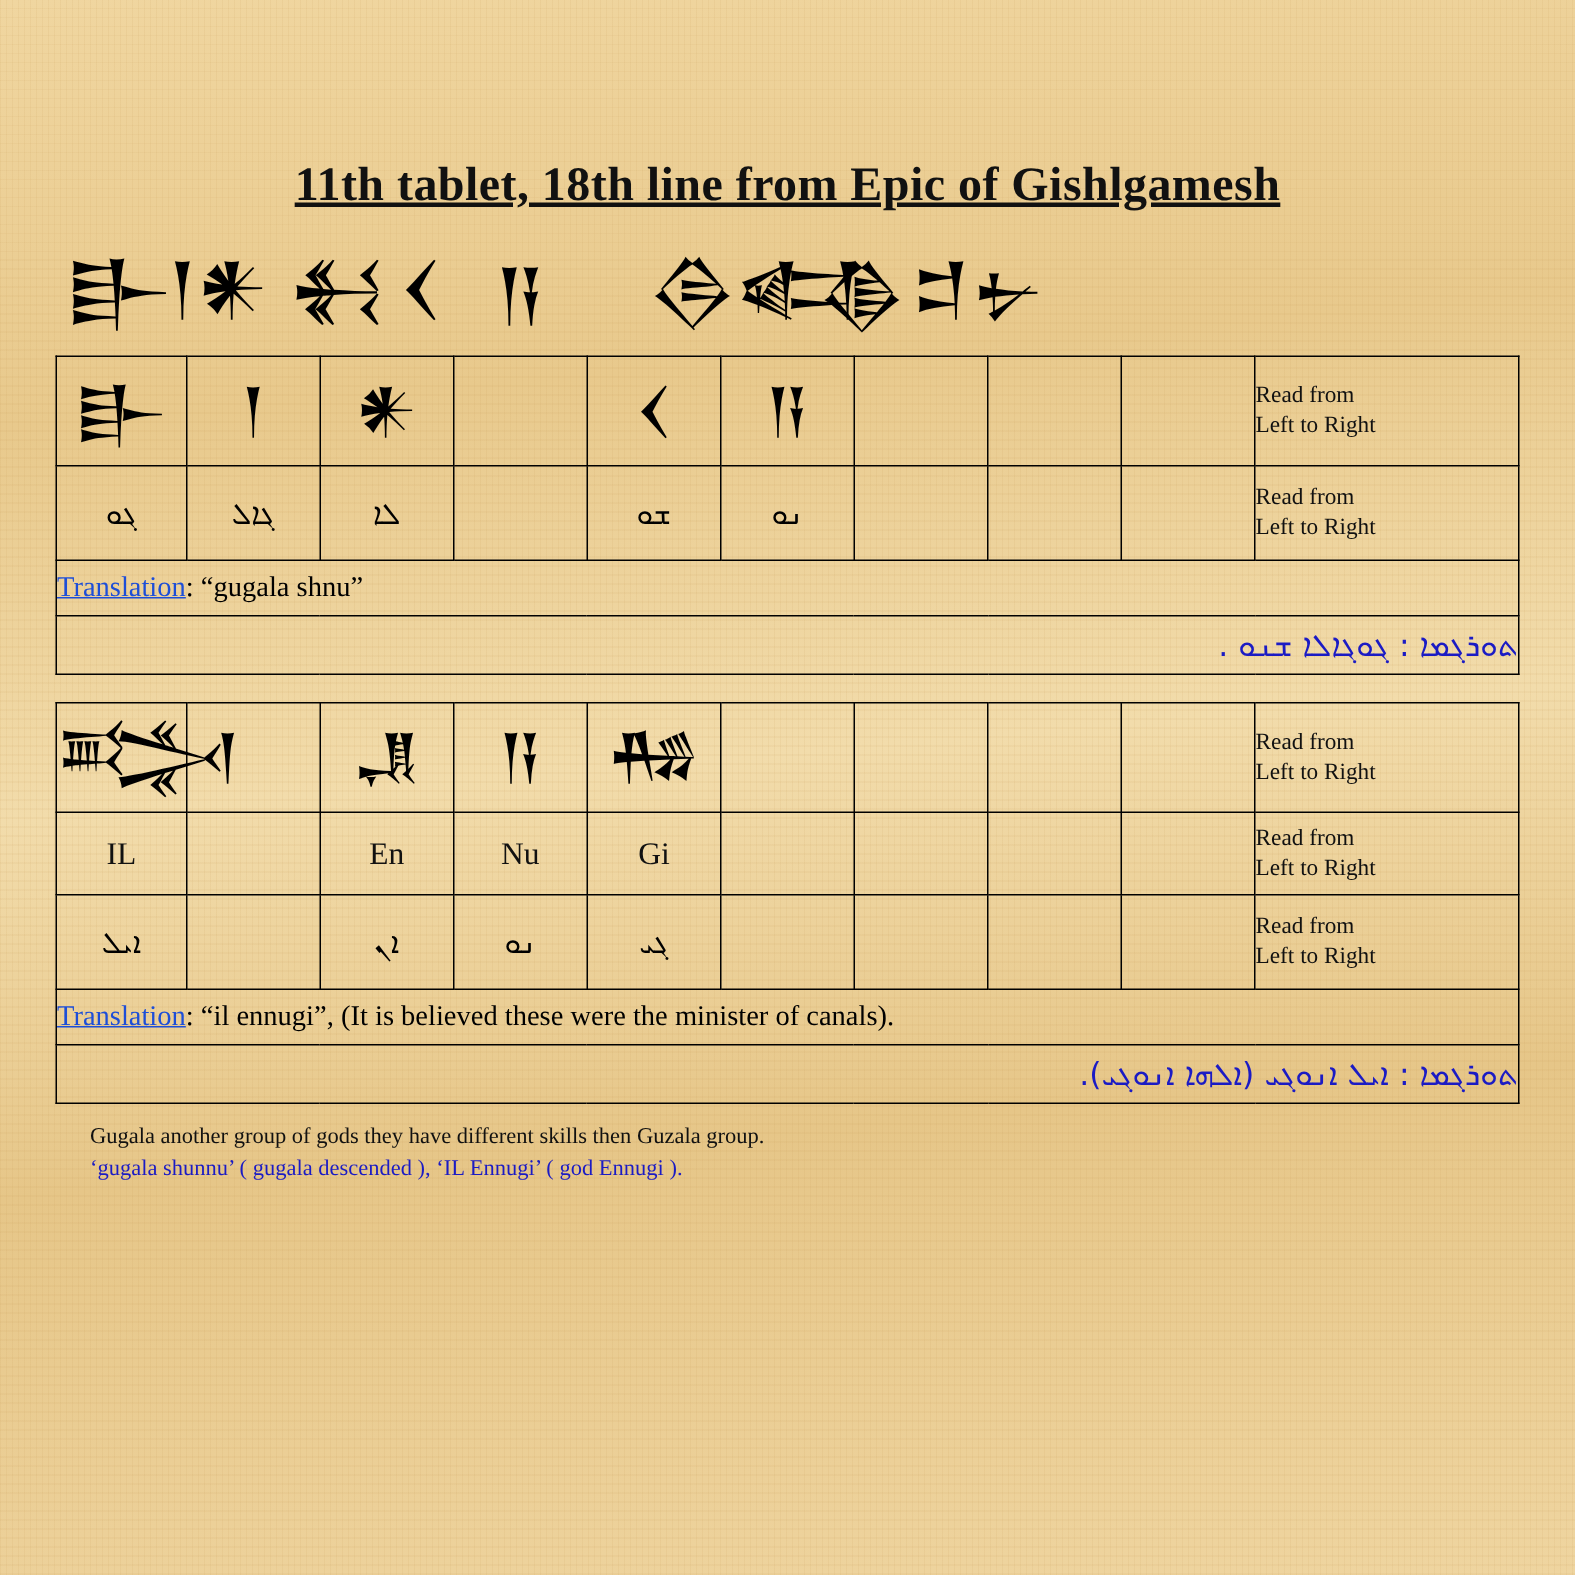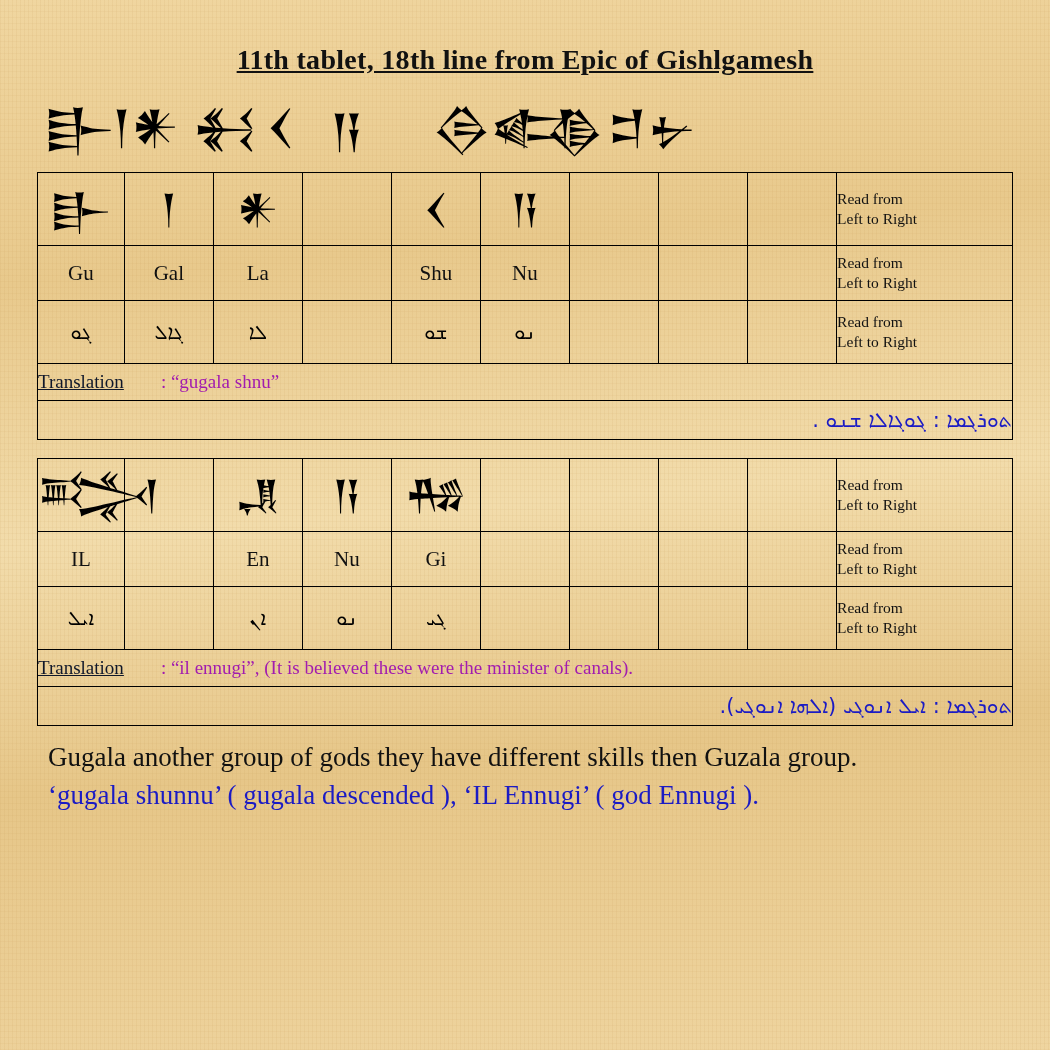--- a/index.html
+++ b/index.html
@@ -19,24 +19,24 @@
     overflow: hidden;
     position: relative;
   }
   .page {
     position: relative;
     width: 1050px;
     height: 1050px;
   }
   .title {
     text-align: center;
-    font-size: 28px;
+    font-size: 32px;
     font-weight: bold;
     text-decoration: underline;
-    padding-top: 44px;
+    padding-top: 104px;
     letter-spacing: 0.3px;
   }
 
   
   .strip {
     position: relative;
     height: 70px;
     margin: 22px 0 4px 0;
   }
   .strip .glyph {
@@ -92,42 +92,41 @@
   }
   .transrow td {
     height: 36px;
     padding: 4px 0 4px 10px;
     font-size: 19px;
     color: #1b1bc4;
     text-align: left;
   }
   .transrow .tlabel {
     text-decoration: underline;
-    color: #0f172a;
+    color: #1d4ed8;
   }
   .transrow .tbody {
-    color: #a21caf;
-    margin-left: 37px;
+    color: #000000;
   }
   .syriacrow td {
     height: 38px;
     padding: 3px 14px 3px 8px;
     text-align: right;
     direction: rtl;
     font-family: "DejaVu Sans", sans-serif;
     font-size: 21px;
     color: #1b1bc4;
     margin-top: 44px;
   }
   .gap {
     height: 18px;
   }
   .footer {
-    margin: 12px 0 0 48px;
-    font-size: 27px;
+    margin: 12px 0 0 60px;
+    font-size: 15px;
     line-height: 1.42;
   }
   .footer .line1 { color: #111; }
   .footer .line2 { color: #1b1bc4; }
 </style>
 </head>
 <body>
 
 <div class="page">
 
@@ -166,32 +165,20 @@
       <td class="cuneicell">𒀭</td>
       <td class="cuneicell"></td>
       <td class="cuneicell">𒌋</td>
       <td class="cuneicell">𒀀</td>
       <td class="cuneicell"></td>
       <td class="cuneicell"></td>
       <td class="cuneicell"></td>
       <td class="readcell">Read from<br>Left to Right</td>
     </tr>
     <tr>
-      <td class="latincell">Gu</td>
-      <td class="latincell">Gal</td>
-      <td class="latincell">La</td>
-      <td class="latincell"></td>
-      <td class="latincell">Shu</td>
-      <td class="latincell">Nu</td>
-      <td class="latincell"></td>
-      <td class="latincell"></td>
-      <td class="latincell"></td>
-      <td class="readcell">Read from<br>Left to Right</td>
-    </tr>
-    <tr>
       <td class="syriaccell">ܓܘ</td>
       <td class="syriaccell">ܓܐܠ</td>
       <td class="syriaccell">ܠܐ</td>
       <td class="syriaccell"></td>
       <td class="syriaccell">ܫܘ</td>
       <td class="syriaccell">ܢܘ</td>
       <td class="syriaccell"></td>
       <td class="syriaccell"></td>
       <td class="syriaccell"></td>
       <td class="readcell">Read from<br>Left to Right</td>

